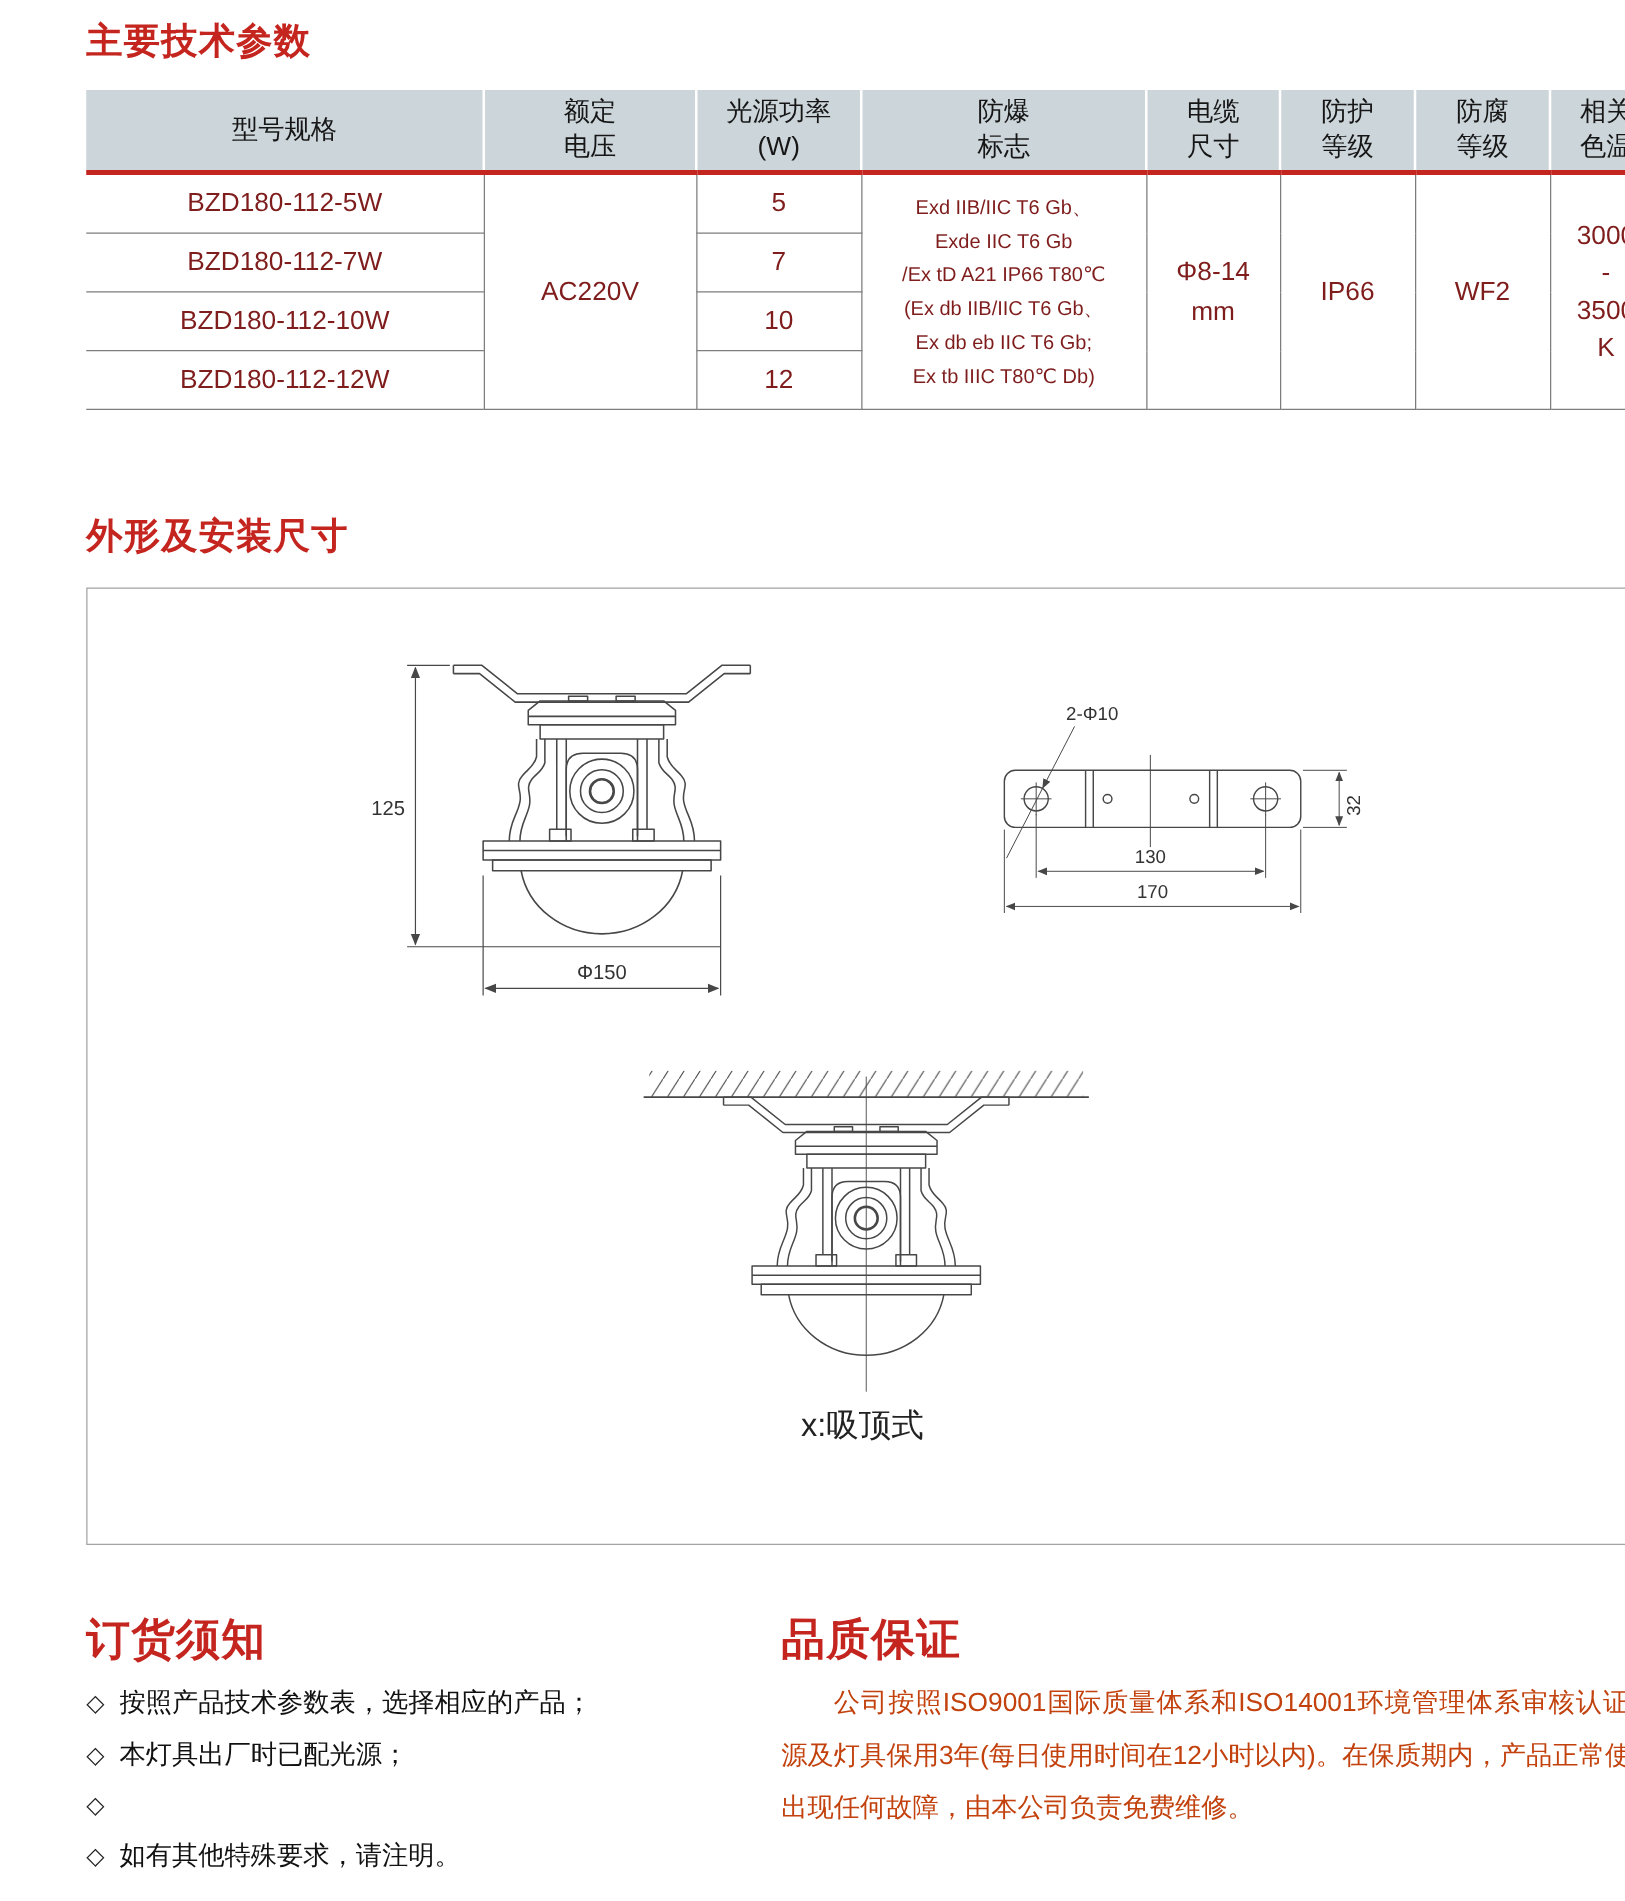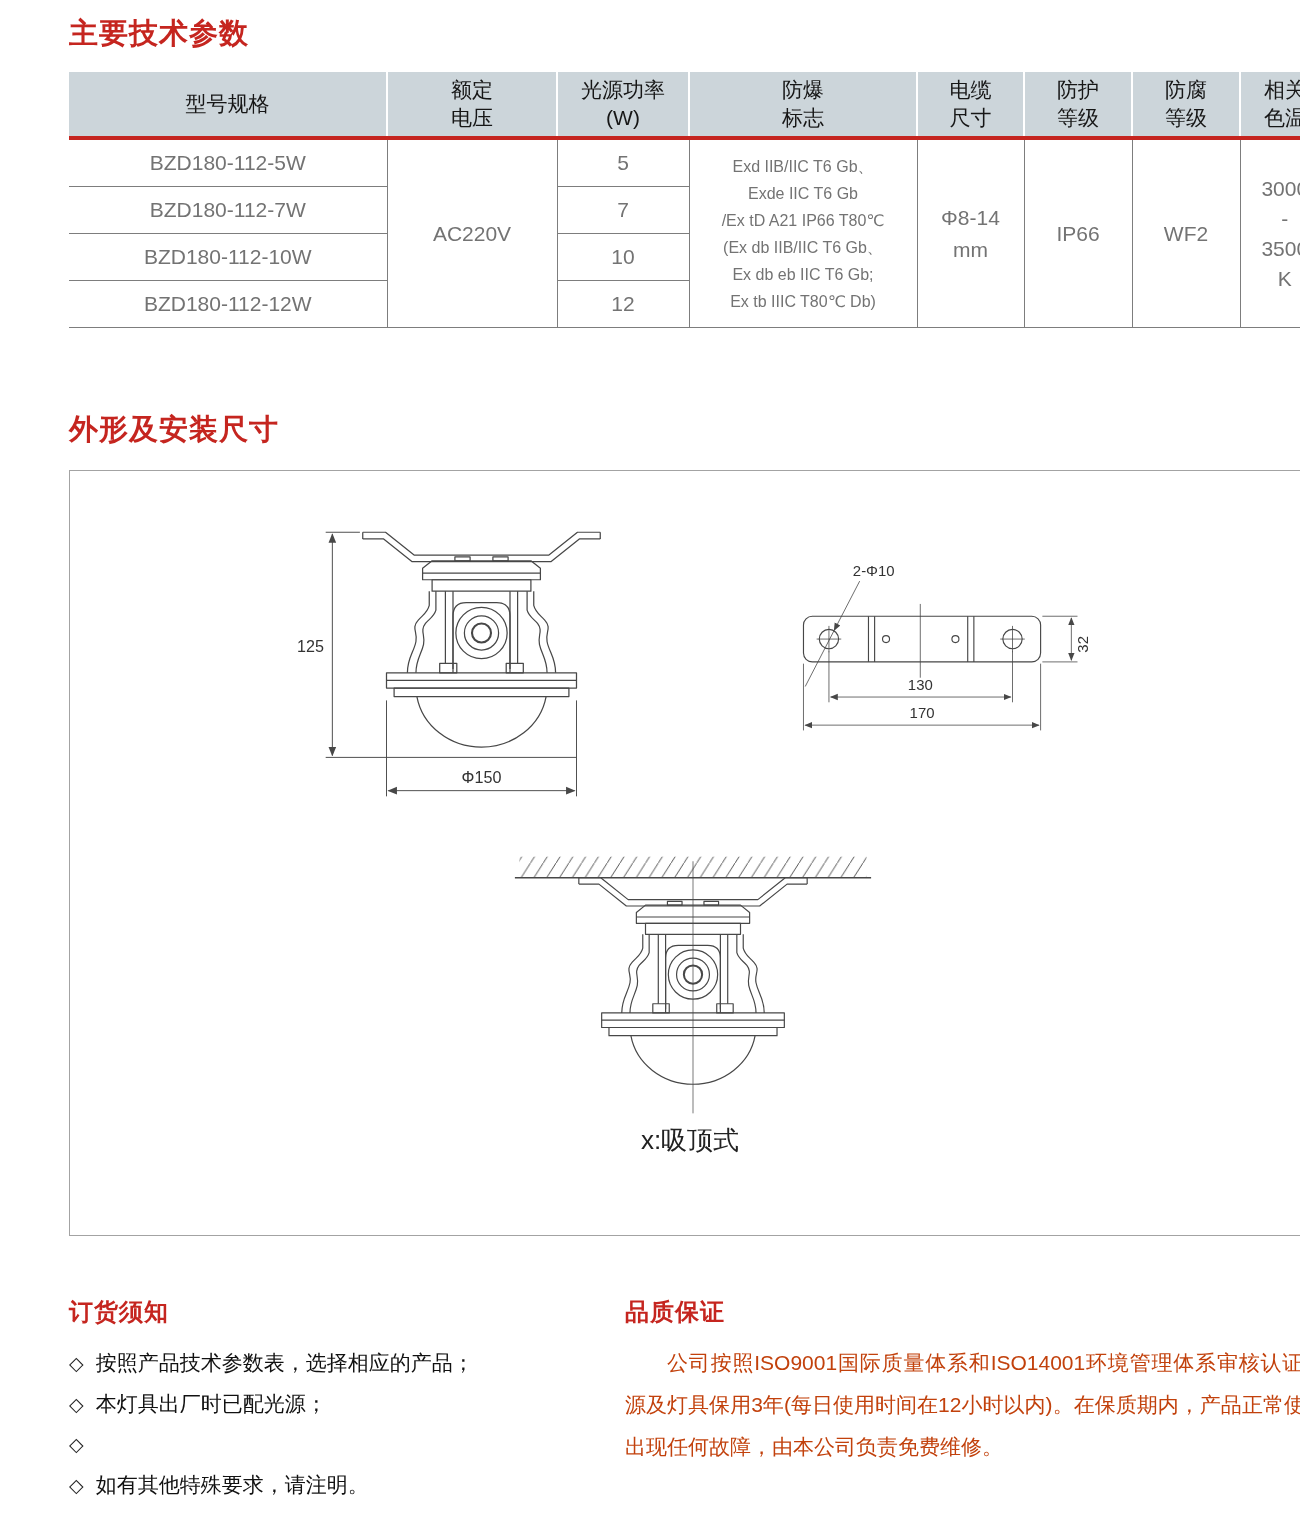--- a/index.html
+++ b/index.html
@@ -17,21 +17,21 @@
     border-collapse:collapse;table-layout:fixed;
   }
   table.spec th{
     background:#ccd5da;height:64px;font-size:21px;font-weight:normal;color:#161616;
     text-align:center;vertical-align:middle;line-height:28px;white-space:pre-line;
     border-right:2px solid #ffffff;border-bottom:4px solid #c5251f;padding:0;
   }
   table.spec th:last-child{border-right:none;}
   table.spec td{
     border:1px solid #7d7d7d;border-top:none;height:46px;padding:0;
-    text-align:center;vertical-align:middle;font-size:21px;color:#737373;
+    text-align:center;vertical-align:middle;font-size:21px;color:#7f1d1d;
   }
   table.spec tbody td:first-child{border-left:none;}
   table.spec td.no-r{border-right:none;}
   table.spec td.pre{white-space:pre-line;}
   table.spec td.ex{font-size:16px;line-height:27px;}
   table.spec td.cct{line-height:30px;}
   table.spec td.cable{line-height:32px;}
   
   .draw-box{
     position:absolute;left:25px;top:470px;width:1258px;height:764px;
@@ -40,21 +40,21 @@
   .draw-box svg{position:absolute;}
   .dim-text{font-size:17px;fill:#333;}
   .caption{
     position:absolute;left:500px;top:652px;width:240px;text-align:center;
     font-size:26px;color:#222;
   }
   
   .notes{position:absolute;left:25px;top:1294px;width:525px;}
   .quality{position:absolute;left:581px;top:1294px;width:722px;}
   .notes h2,.quality h2{
-    margin:0;font-size:24px;font-weight:bold;color:#c5251f;letter-spacing:1px;line-height:36px;
+    margin:0;font-size:35px;font-weight:bold;color:#c5251f;letter-spacing:1px;line-height:36px;
   }
   .note-item{margin-top:15px;font-size:21px;color:#111;line-height:25px;display:flex;align-items:baseline;}
   .note-item .diamond{margin-right:12px;font-size:19px;color:#222;}
   .quality p{
     margin:12px 0 0 0;font-size:21px;color:#c2410c;line-height:42px;
     text-indent:2em;text-align:justify;
   }
 </style>
 </head>
 <body>

